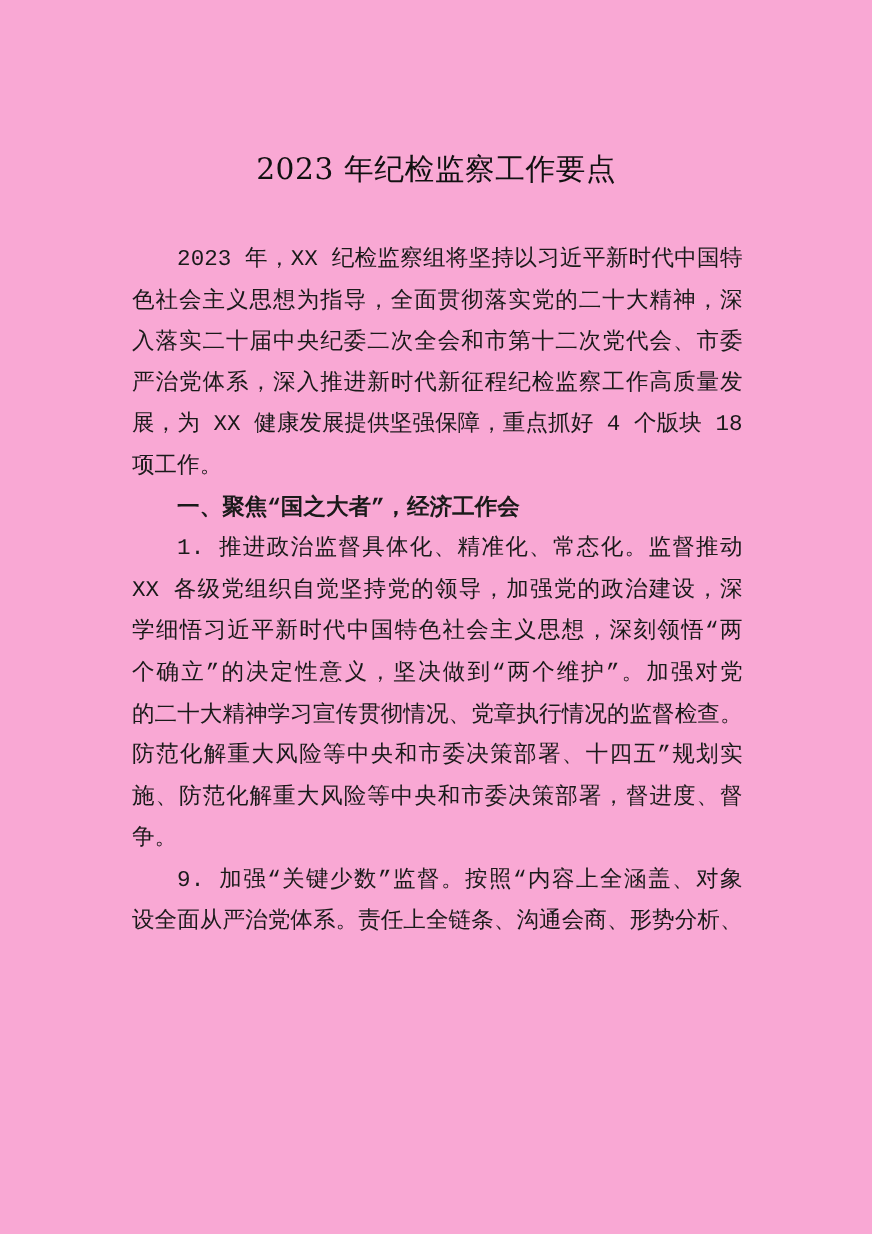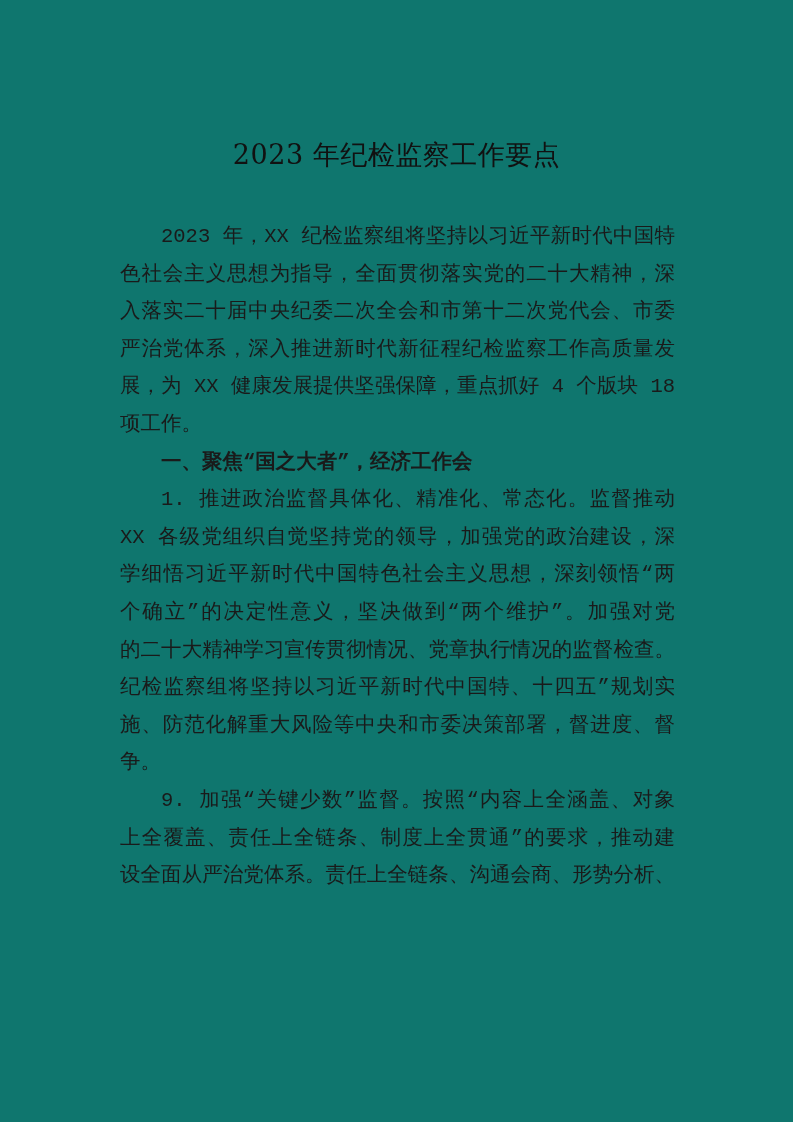--- a/index.html
+++ b/index.html
@@ -1,18 +1,18 @@
 <!DOCTYPE html>
 <html><head>
 <meta charset="utf-8">
 <style>
   html, body { margin: 0; padding: 0; background: #ffffff; }
   body { width: 793px; height: 1122px; position: relative; overflow: hidden; }
   .page {
-    position: absolute; left: 0; top: 0; width: 793px; height: 1122px; background: #0f766e;
+    position: absolute; left: 0; top: 0; width: 793px; height: 1122px; background: #f9a8d4;
   }
   .title {
     position: absolute; left: 0; top: 136px; width: 793px; text-align: center;
     font-family: "DejaVu Serif", "Liberation Serif", serif;
     font-size: 27px; color: #111; line-height: 38px; letter-spacing: 0.5px;
   }
   .body {
     position: absolute; left: 120px; top: 218px; width: 555px;
     font-family: Liberation Mono, monospace;
     font-size: 20.5px; color: #1a1a1a; line-height: 37.6px;
@@ -33,20 +33,19 @@
       <div class="line">入落实二十届中央纪委二次全会和市第十二次党代会、市委</div>
       <div class="line">严治党体系，深入推进新时代新征程纪检监察工作高质量发</div>
       <div class="line">展，为 XX 健康发展提供坚强保障，重点抓好 4 个版块 18</div>
       <div class="line last">项工作。</div>
       <div class="line indent heading last">一、聚焦“国之大者”，经济工作会</div>
       <div class="line indent">1. 推进政治监督具体化、精准化、常态化。监督推动</div>
       <div class="line">XX 各级党组织自觉坚持党的领导，加强党的政治建设，深</div>
       <div class="line">学细悟习近平新时代中国特色社会主义思想，深刻领悟“两</div>
       <div class="line">个确立”的决定性意义，坚决做到“两个维护”。加强对党</div>
       <div class="line">的二十大精神学习宣传贯彻情况、党章执行情况的监督检查。</div>
-      <div class="line">纪检监察组将坚持以习近平新时代中国特、十四五”规划实</div>
+      <div class="line">防范化解重大风险等中央和市委决策部署、十四五”规划实</div>
       <div class="line">施、防范化解重大风险等中央和市委决策部署，督进度、督</div>
       <div class="line last">争。</div>
       <div class="line indent">9. 加强“关键少数”监督。按照“内容上全涵盖、对象</div>
-      <div class="line">上全覆盖、责任上全链条、制度上全贯通”的要求，推动建</div>
       <div class="line">设全面从严治党体系。责任上全链条、沟通会商、形势分析、</div>
     </div>
 </div>
 
 </body></html>

